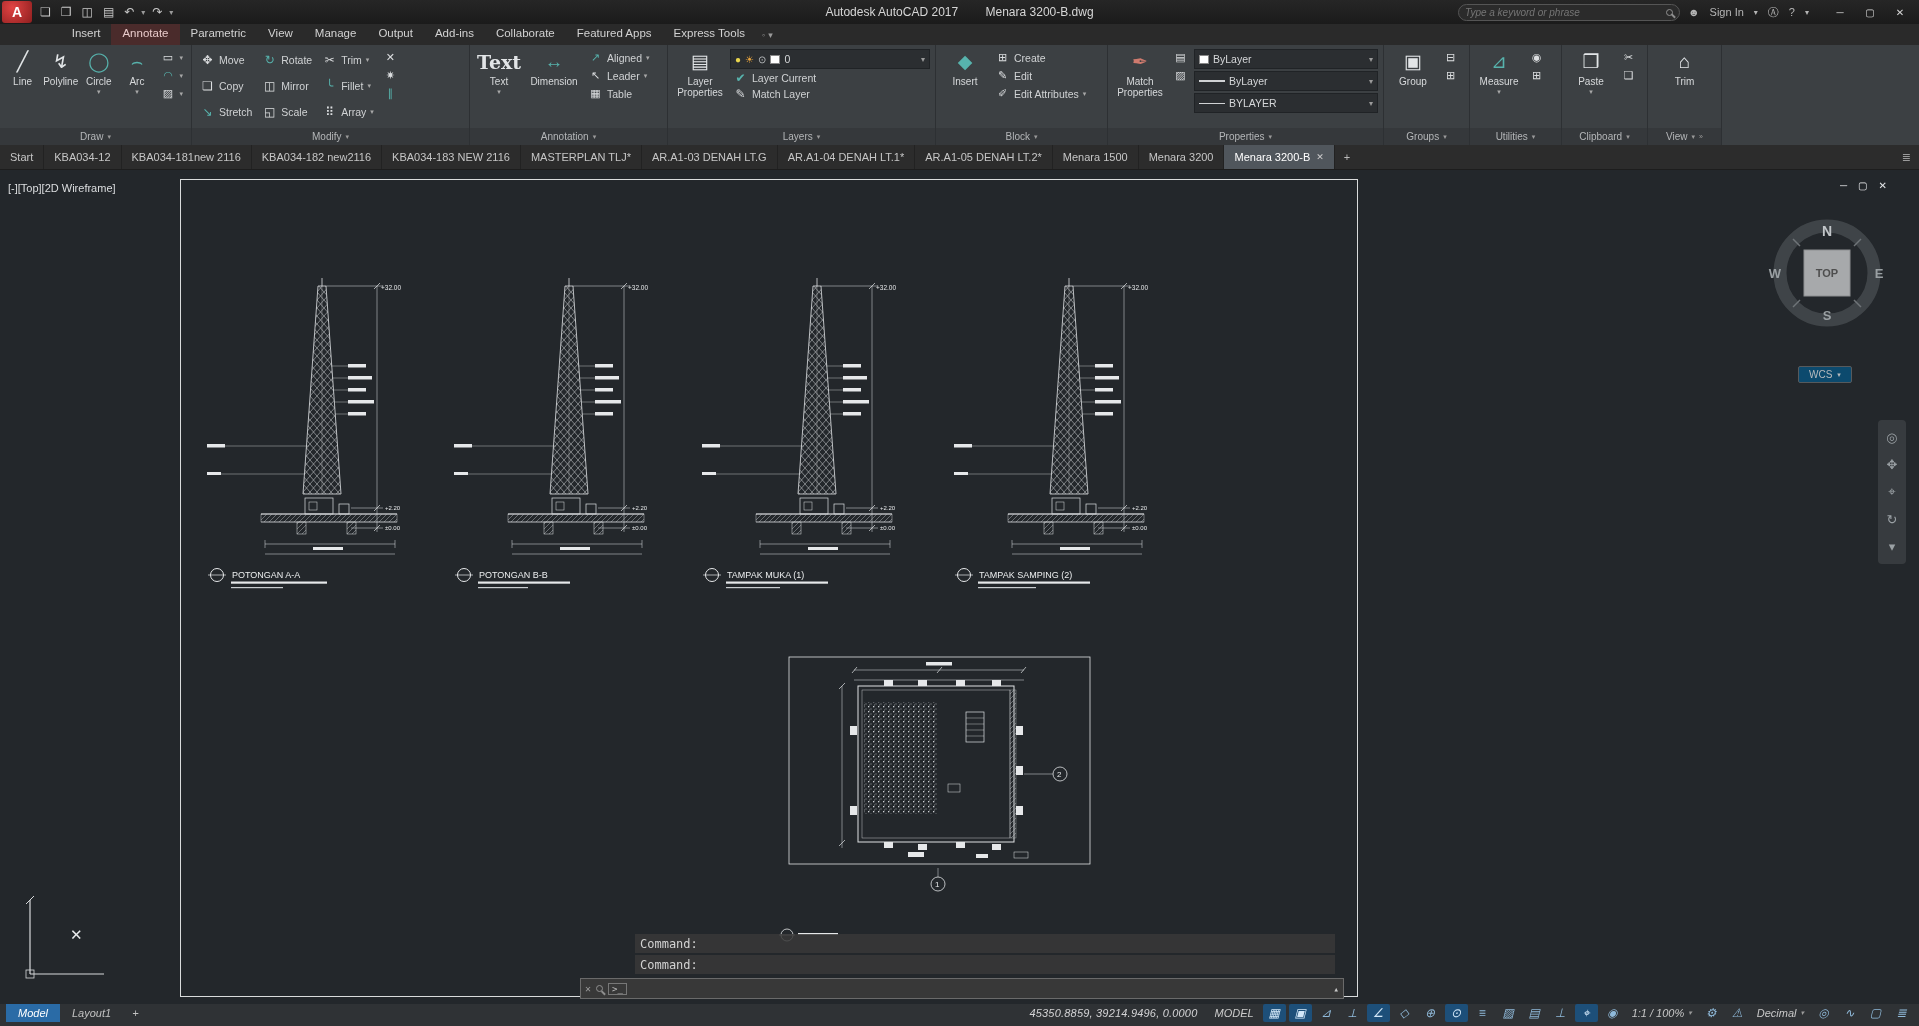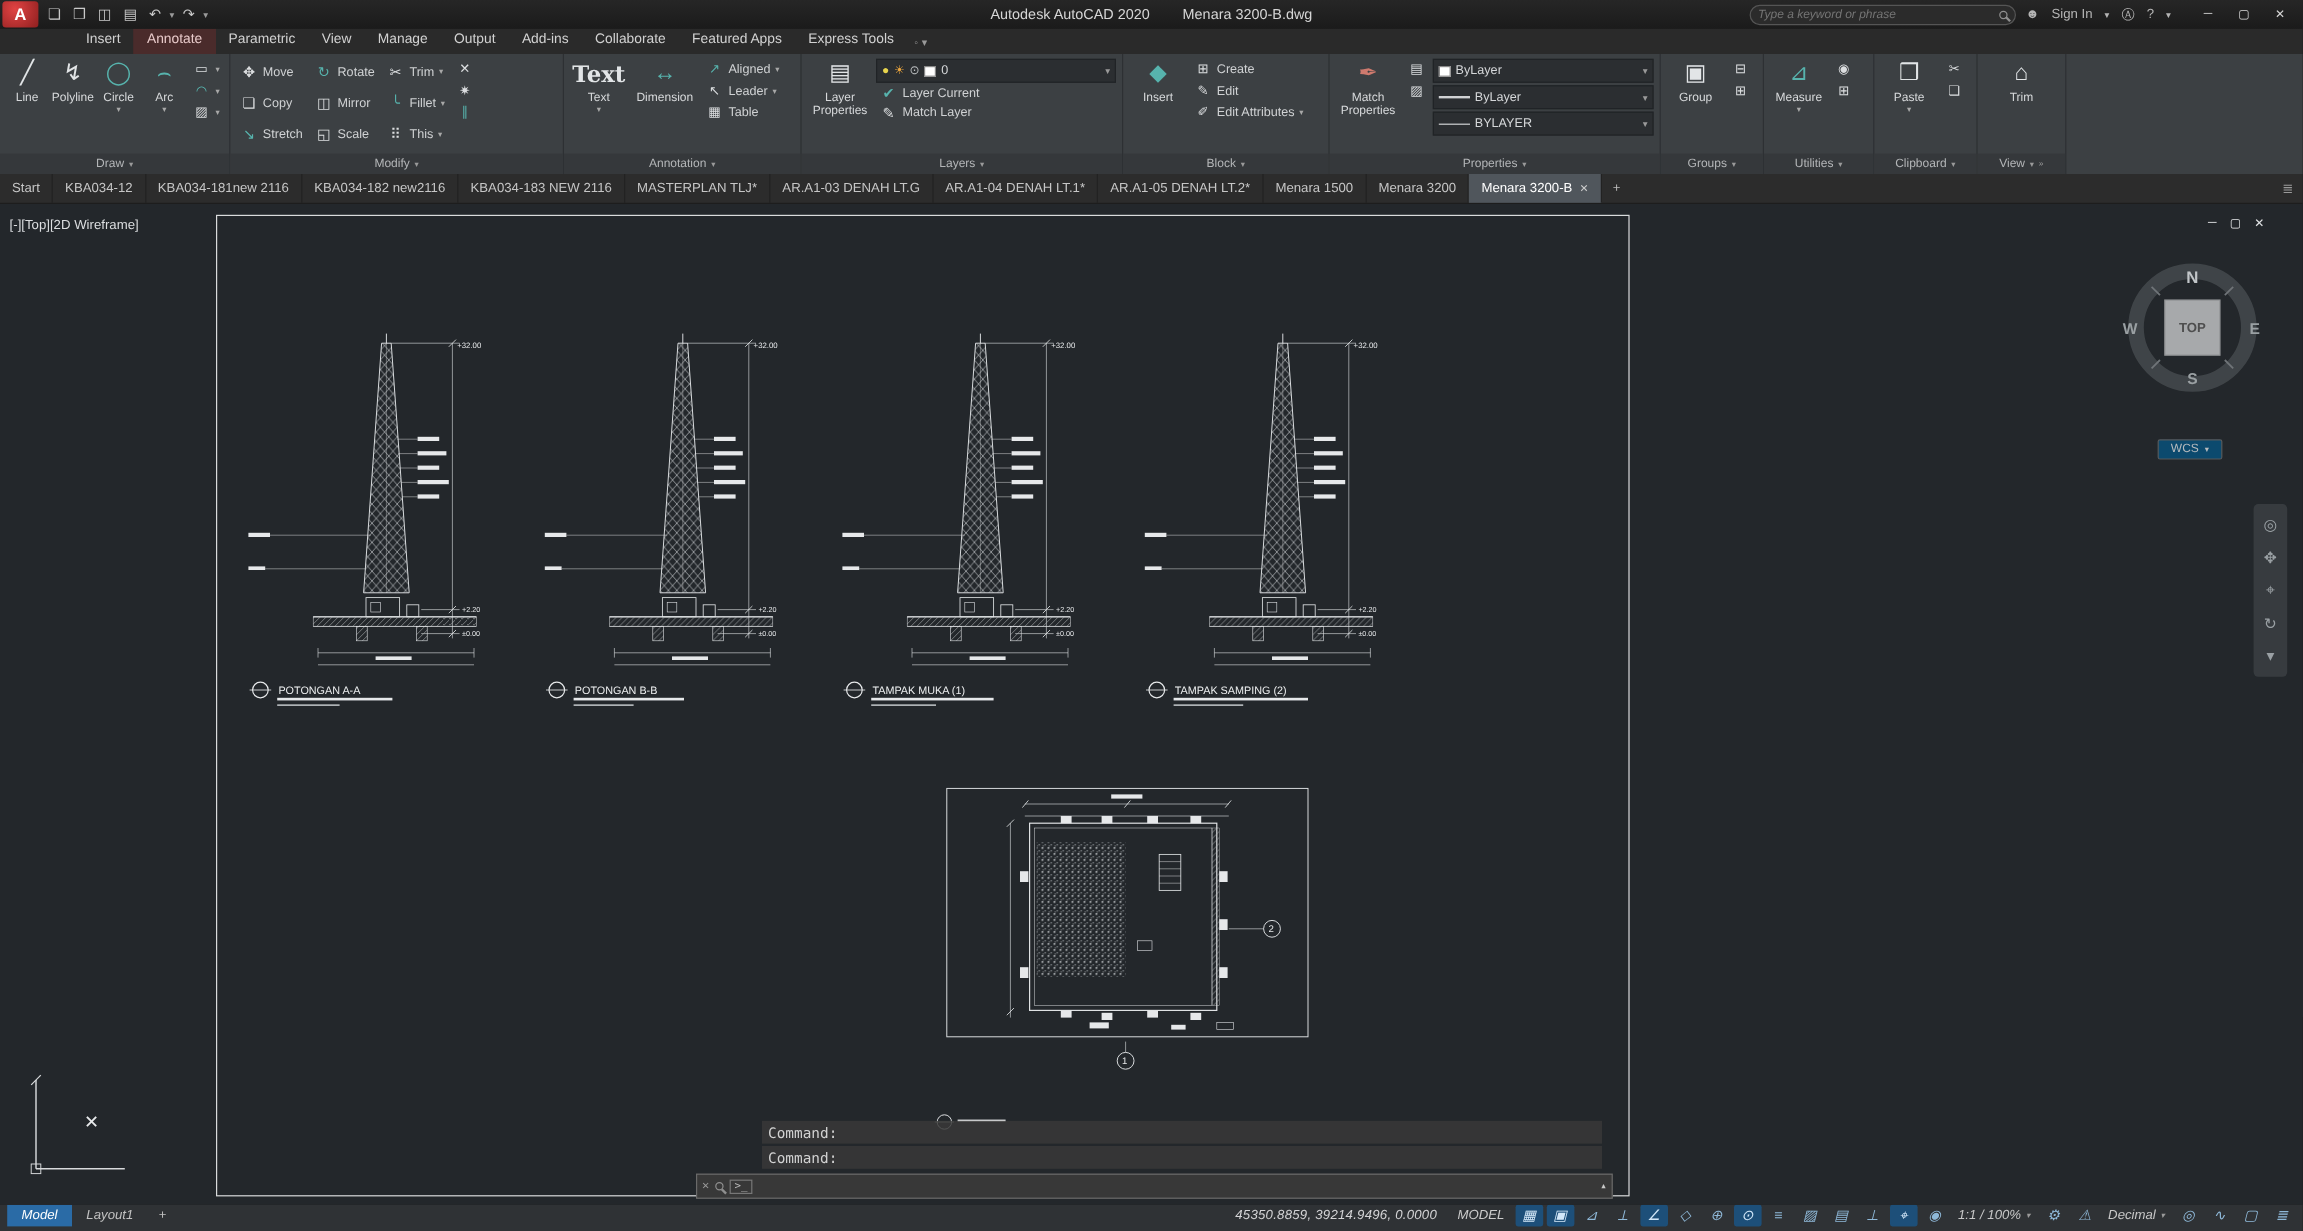--- a/index.html
+++ b/index.html
@@ -113,21 +113,21 @@
       <span>❏</span>
       <span>❒</span>
       <span>◫</span>
       <span>▤</span>
       <span>↶</span>
       <span class="c">▾</span>
       <span>↷</span>
       <span class="c">▾</span>
     </div>
     <div class="tb-title">
-      <span>Autodesk AutoCAD 2020</span>
+      <span>Autodesk AutoCAD 2017</span>
       <span>Menara 3200-B.dwg</span>
     </div>
     <div class="tb-right">
       <div class="searchbox">
         <input placeholder="Type a keyword or phrase" style="">
         <span class="mag-icon"></span>
       </div>
       <span class="tb-ic">☻</span>
       <span class="tb-ic">Sign In</span>
       <span class="tb-ic c" style="font-size:8px">▾</span>
@@ -235,21 +235,21 @@
               <span>Trim</span>
               <span class="c">▾</span>
             </div>
           <div class="cell">
               <span class="cicon teal">╰</span>
               <span>Fillet</span>
               <span class="c">▾</span>
             </div>
           <div class="cell">
               <span class="cicon">⠿</span>
-              <span>This</span>
+              <span>Array</span>
               <span class="c">▾</span>
             </div>
         </div>
         <div class="minicol">
           <div class="cell">
               <span class="cicon">✕</span>
             </div>
           <div class="cell">
               <span class="cicon">✷</span>
             </div>

